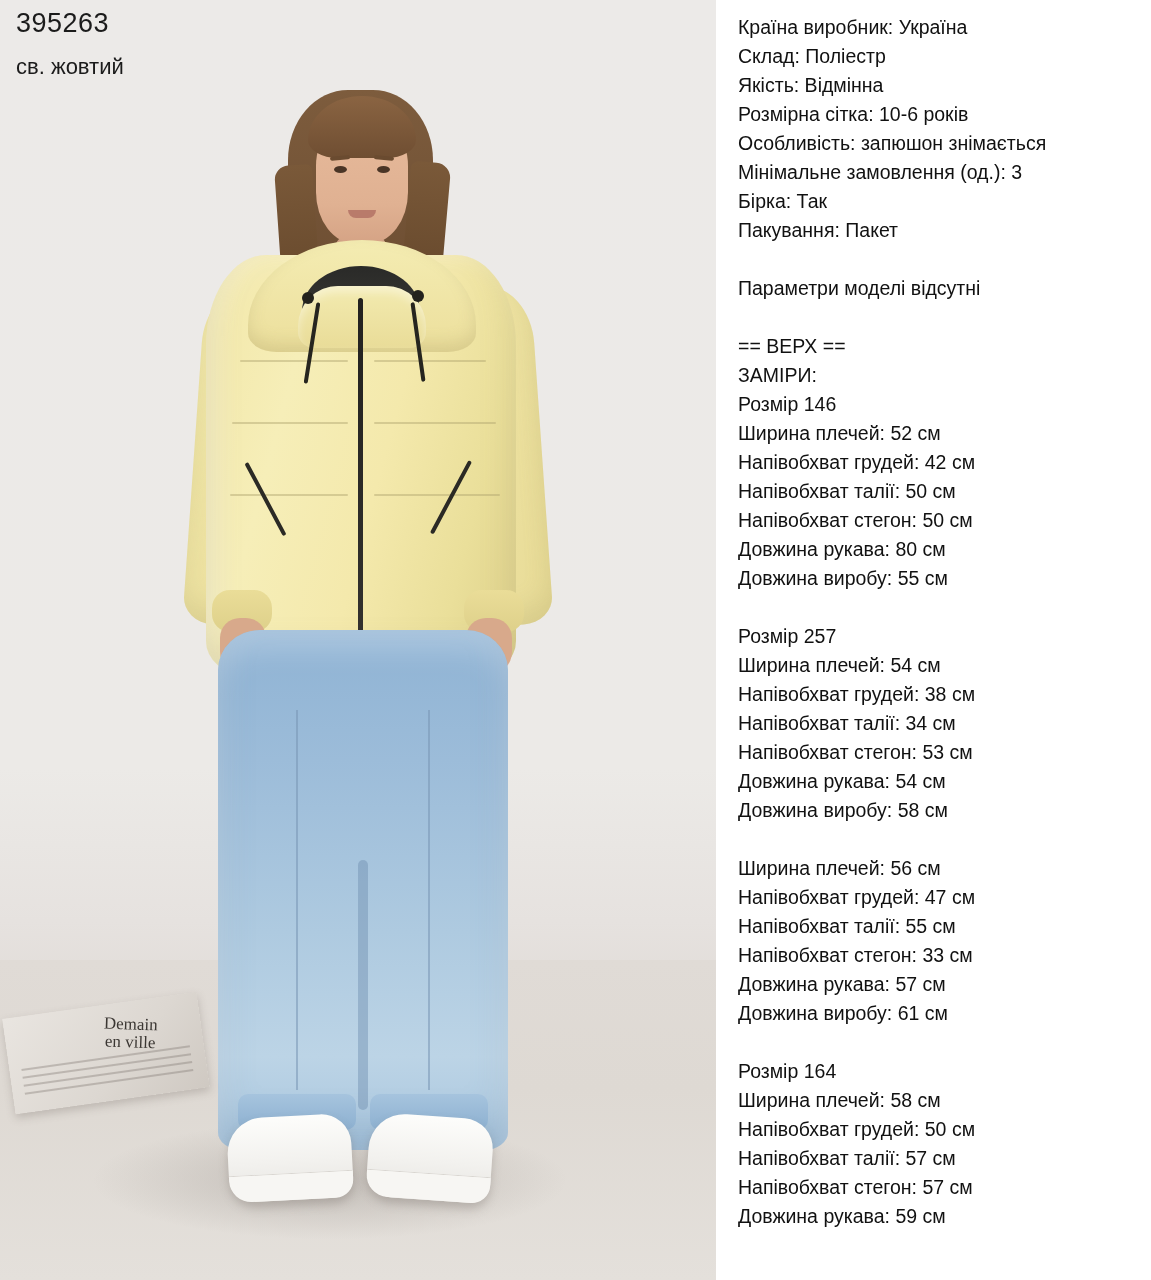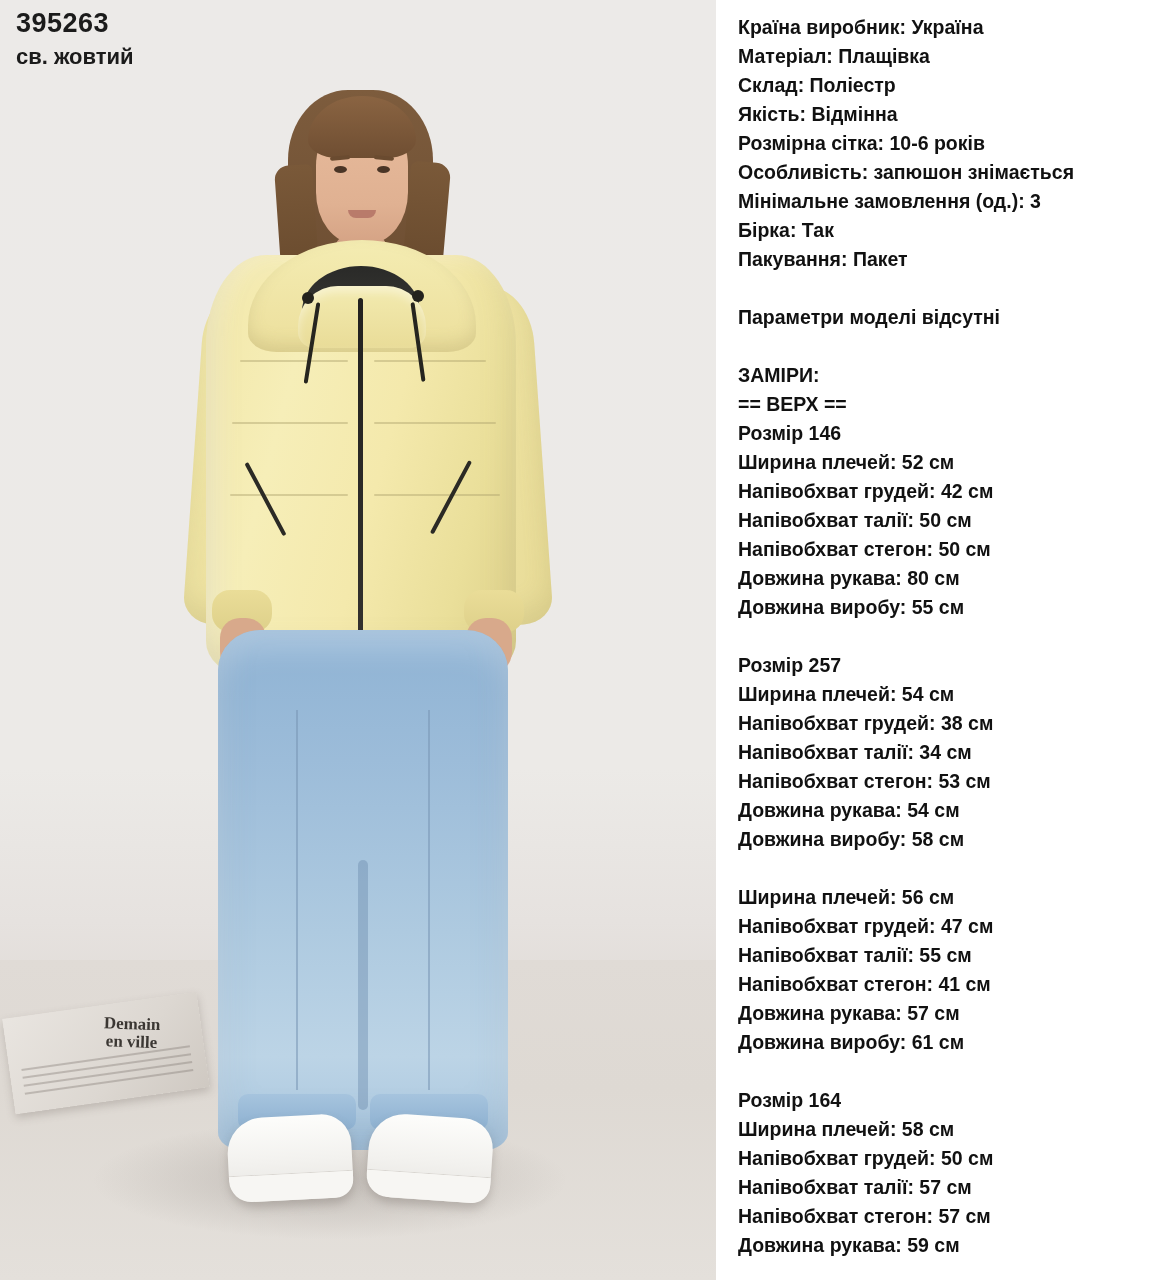--- a/index.html
+++ b/index.html
@@ -11,21 +11,20 @@
     height: 1280px;
     background: #ffffff;
     font-family: "Liberation Sans", sans-serif;
     overflow: hidden;
   }
   .page {
     position: relative;
     width: 1151px;
     height: 1280px;
     display: flex;
-    font-weight: bold;
   }
 
   
   .photo-panel {
     position: relative;
     width: 716px;
     height: 1280px;
     background: #efecea;
     overflow: hidden;
     flex: 0 0 716px;
@@ -67,21 +66,21 @@
     color: #1b1b1b;
   }
   .code-num {
     font-size: 27px;
     line-height: 34px;
     letter-spacing: 0.5px;
   }
   .code-color {
     font-size: 22px;
     line-height: 30px;
-    margin-top: 2px;
+    margin-top: 12px;
   }
 
   
   .model {
     position: absolute;
     left: 120px;
     top: 70px;
     width: 480px;
     height: 1130px;
   }
@@ -446,36 +445,35 @@
           <i></i>
           <i></i>
       </div>
     </div>
   </div>
 
   <div class="spec-panel">
 
     <div>
       <div class="spec-line">Країна виробник: Україна</div>
-      <div class="spec-line">Матеріал: Плащівка</div>
       <div class="spec-line">Склад: Поліестр</div>
       <div class="spec-line">Якість: Відмінна</div>
       <div class="spec-line">Розмірна сітка: 10-6 років</div>
       <div class="spec-line">Особливість: запюшон знімається</div>
       <div class="spec-line">Мінімальне замовлення (од.): 3</div>
       <div class="spec-line">Бірка: Так</div>
       <div class="spec-line">Пакування: Пакет</div>
     </div>
 
     <div class="spec-gap"></div>
     <div class="spec-line">Параметри моделі відсутні</div>
 
     <div class="spec-gap"></div>
+    <div class="spec-line">== ВЕРХ ==</div>
     <div class="spec-line">ЗАМІРИ:</div>
-    <div class="spec-line">== ВЕРХ ==</div>
 
     <div>
       <div class="spec-line">Розмір 146</div>
       <div class="spec-line">Ширина плечей: 52 см</div>
       <div class="spec-line">Напівобхват грудей: 42 см</div>
       <div class="spec-line">Напівобхват талії: 50 см</div>
       <div class="spec-line">Напівобхват стегон: 50 см</div>
       <div class="spec-line">Довжина рукава: 80 см</div>
       <div class="spec-line">Довжина виробу: 55 см</div>
     </div>
@@ -491,21 +489,21 @@
       <div class="spec-line">Довжина рукава: 54 см</div>
       <div class="spec-line">Довжина виробу: 58 см</div>
     </div>
 
     <div class="spec-gap"></div>
 
     <div>
       <div class="spec-line">Ширина плечей: 56 см</div>
       <div class="spec-line">Напівобхват грудей: 47 см</div>
       <div class="spec-line">Напівобхват талії: 55 см</div>
-      <div class="spec-line">Напівобхват стегон: 41 см</div>
+      <div class="spec-line">Напівобхват стегон: 33 см</div>
       <div class="spec-line">Довжина рукава: 57 см</div>
       <div class="spec-line">Довжина виробу: 61 см</div>
     </div>
 
     <div class="spec-gap"></div>
 
     <div>
       <div class="spec-line">Розмір 164</div>
       <div class="spec-line">Ширина плечей: 58 см</div>
       <div class="spec-line">Напівобхват грудей: 50 см</div>

